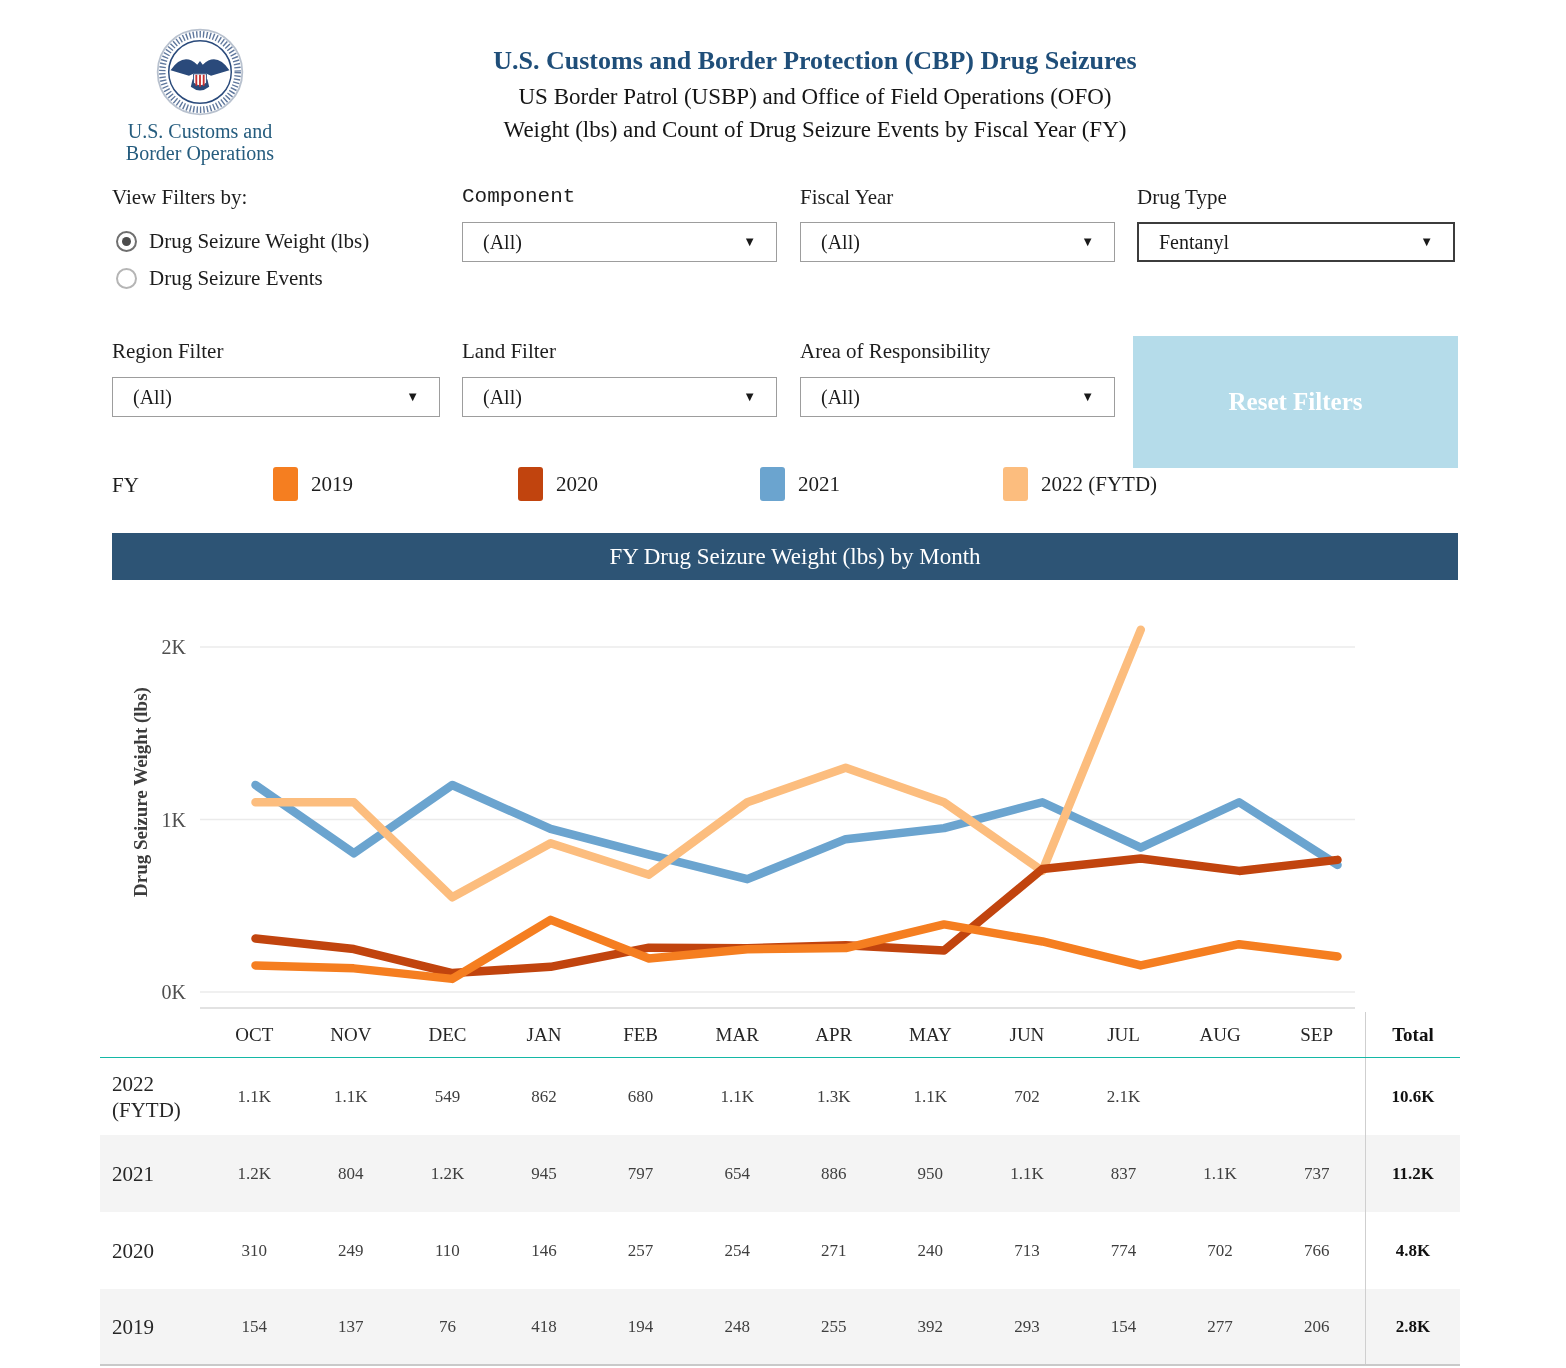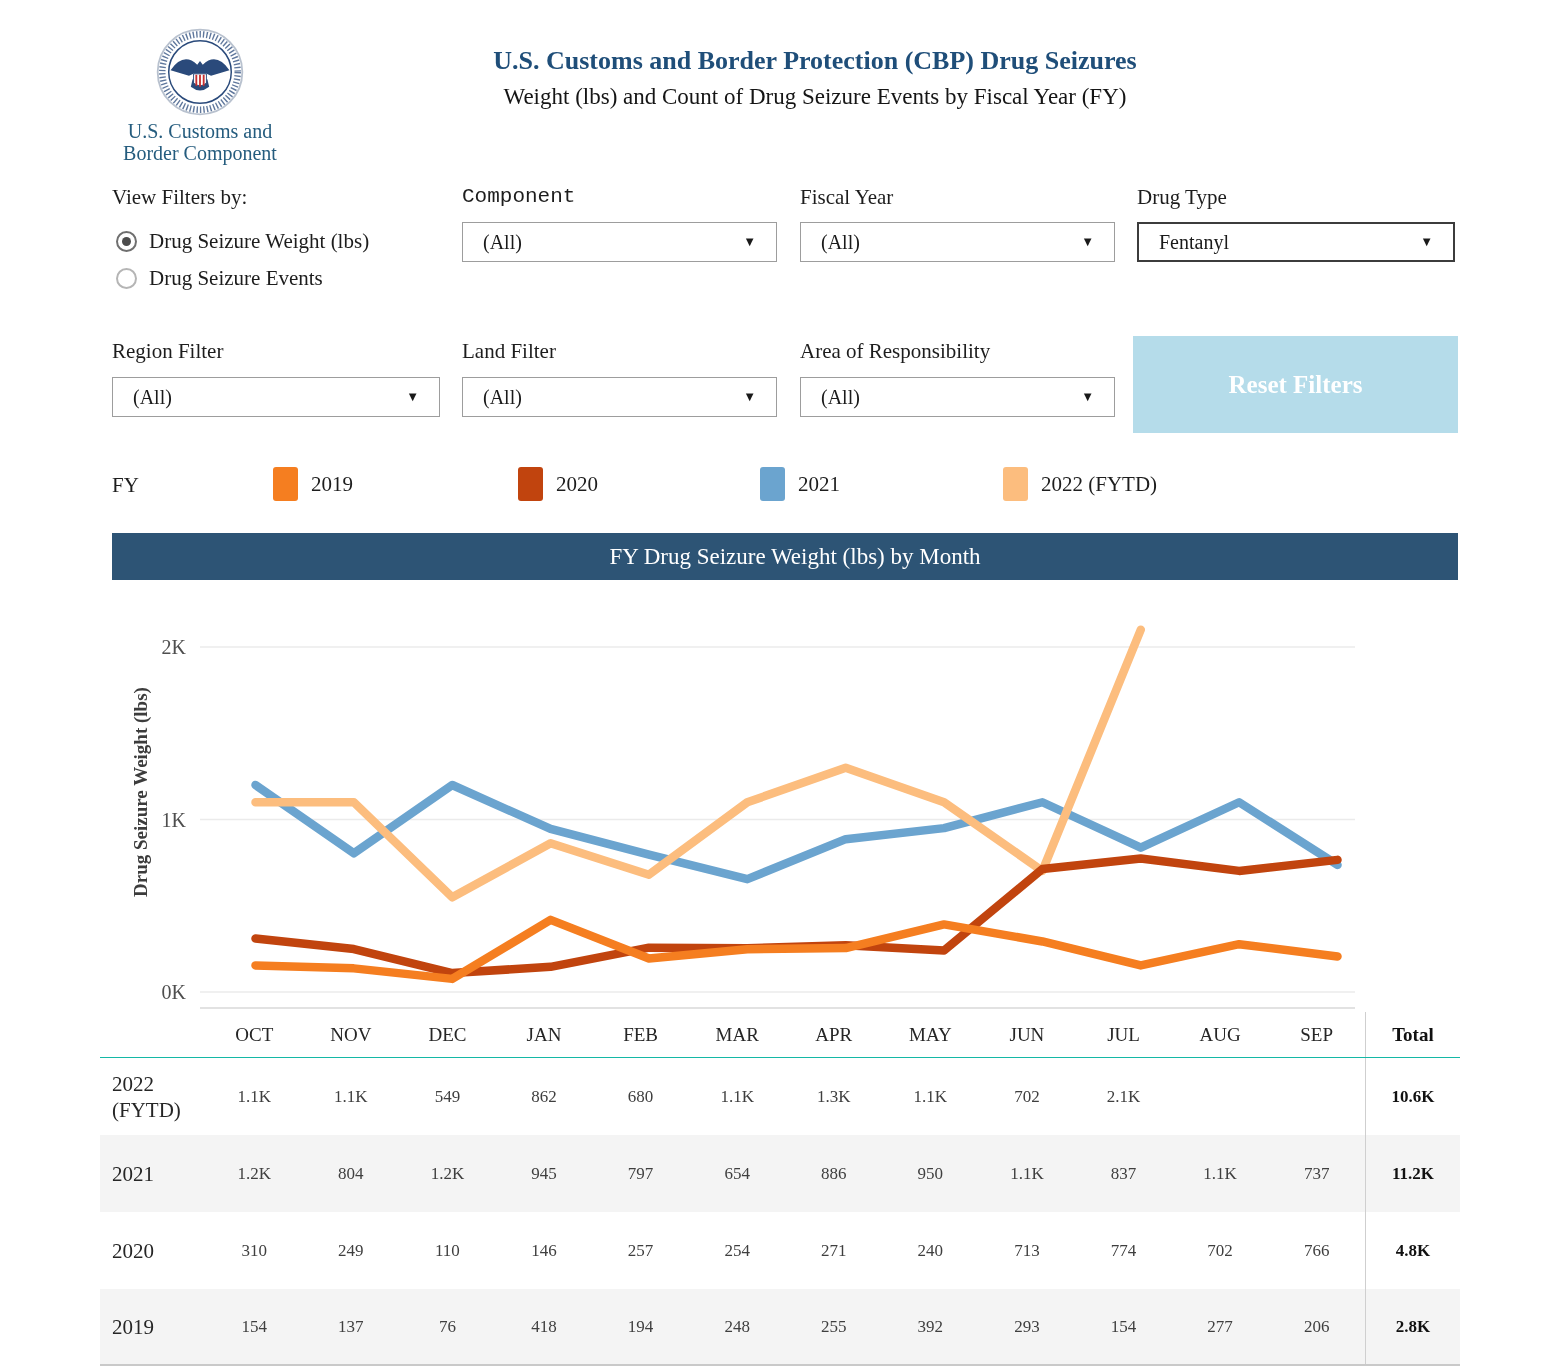--- a/index.html
+++ b/index.html
@@ -30,21 +30,21 @@
     width:9px; height:9px; border-radius:50%; background:#4c4c4c; }
   .radio-label { font-size:21px; color:#1d1d1d; white-space:nowrap; }
 
   
   .dd { height:40px; background:#fff; border:1px solid #9d9d9d; display:flex;
     align-items:center; padding:0 20px; justify-content:space-between; cursor:pointer; }
   .dd.strong { border:2px solid #3c3c3c; }
   .dd .dd-value { font-size:20px; color:#1a1a1a; }
   .dd .dd-arrow { font-size:13px; color:#1a1a1a; }
 
-  .reset-btn { left:1133px; top:336px; width:325px; height:97px; border:none;
+  .reset-btn { left:1133px; top:336px; width:325px; height:132px; border:none;
     color:#ffffff; font-size:25px; font-weight:bold; display:flex; align-items:center;
     justify-content:center; cursor:pointer; font-family:inherit; }
 
   
   .legend-item { display:flex; align-items:center; gap:13px; }
   .legend-swatch { width:25px; height:34px; border-radius:3px; }
   .legend-label { font-size:21px; color:#1d1d1d; white-space:nowrap; }
 
   
   .section-bar { left:112px; top:533px; width:1346px; height:47px; display:flex;
@@ -82,25 +82,26 @@
     <path d="M40 66 Q50 74 60 66 L58 58 L42 58 Z" fill="#2a4a7b"></path>
     <rect x="43" y="46" width="14" height="6" fill="#2a4a7b"></rect>
     <path d="M43 52 h14 v10 q-7 6 -14 0 Z" fill="#ffffff" stroke="#2a4a7b" stroke-width="1"></path>
     <line x1="46" y1="53" x2="46" y2="65" stroke="#c62f2f" stroke-width="2"></line>
     <line x1="50" y1="53" x2="50" y2="66" stroke="#c62f2f" stroke-width="2"></line>
     <line x1="54" y1="53" x2="54" y2="65" stroke="#c62f2f" stroke-width="2"></line>
   </svg>
 </div>
 <div class="abs logo-caption">
   <div>U.S. Customs and</div>
-  <div>Border Component</div>
+  <div>Border Operations</div>
 </div>
 
 <div class="abs title-block">
   <div class="main-title">U.S. Customs and Border Protection (CBP) Drug Seizures</div>
+  <div class="sub-title">US Border Patrol (USBP) and Office of Field Operations (OFO)</div>
   <div class="sub-title">Weight (lbs) and Count of Drug Seizure Events by Fiscal Year (FY)</div>
 </div>
 
 <div class="abs flabel" style="left:112px; top:185px;">View Filters by:</div>
 
 <div class="abs radio-row selected" style="left:116px; top:226px;">
   <span class="radio-circle"></span>
   <span class="radio-label">Drug Seizure Weight (lbs)</span>
 </div>
 <div class="abs radio-row" style="left:116px; top:263px;">

